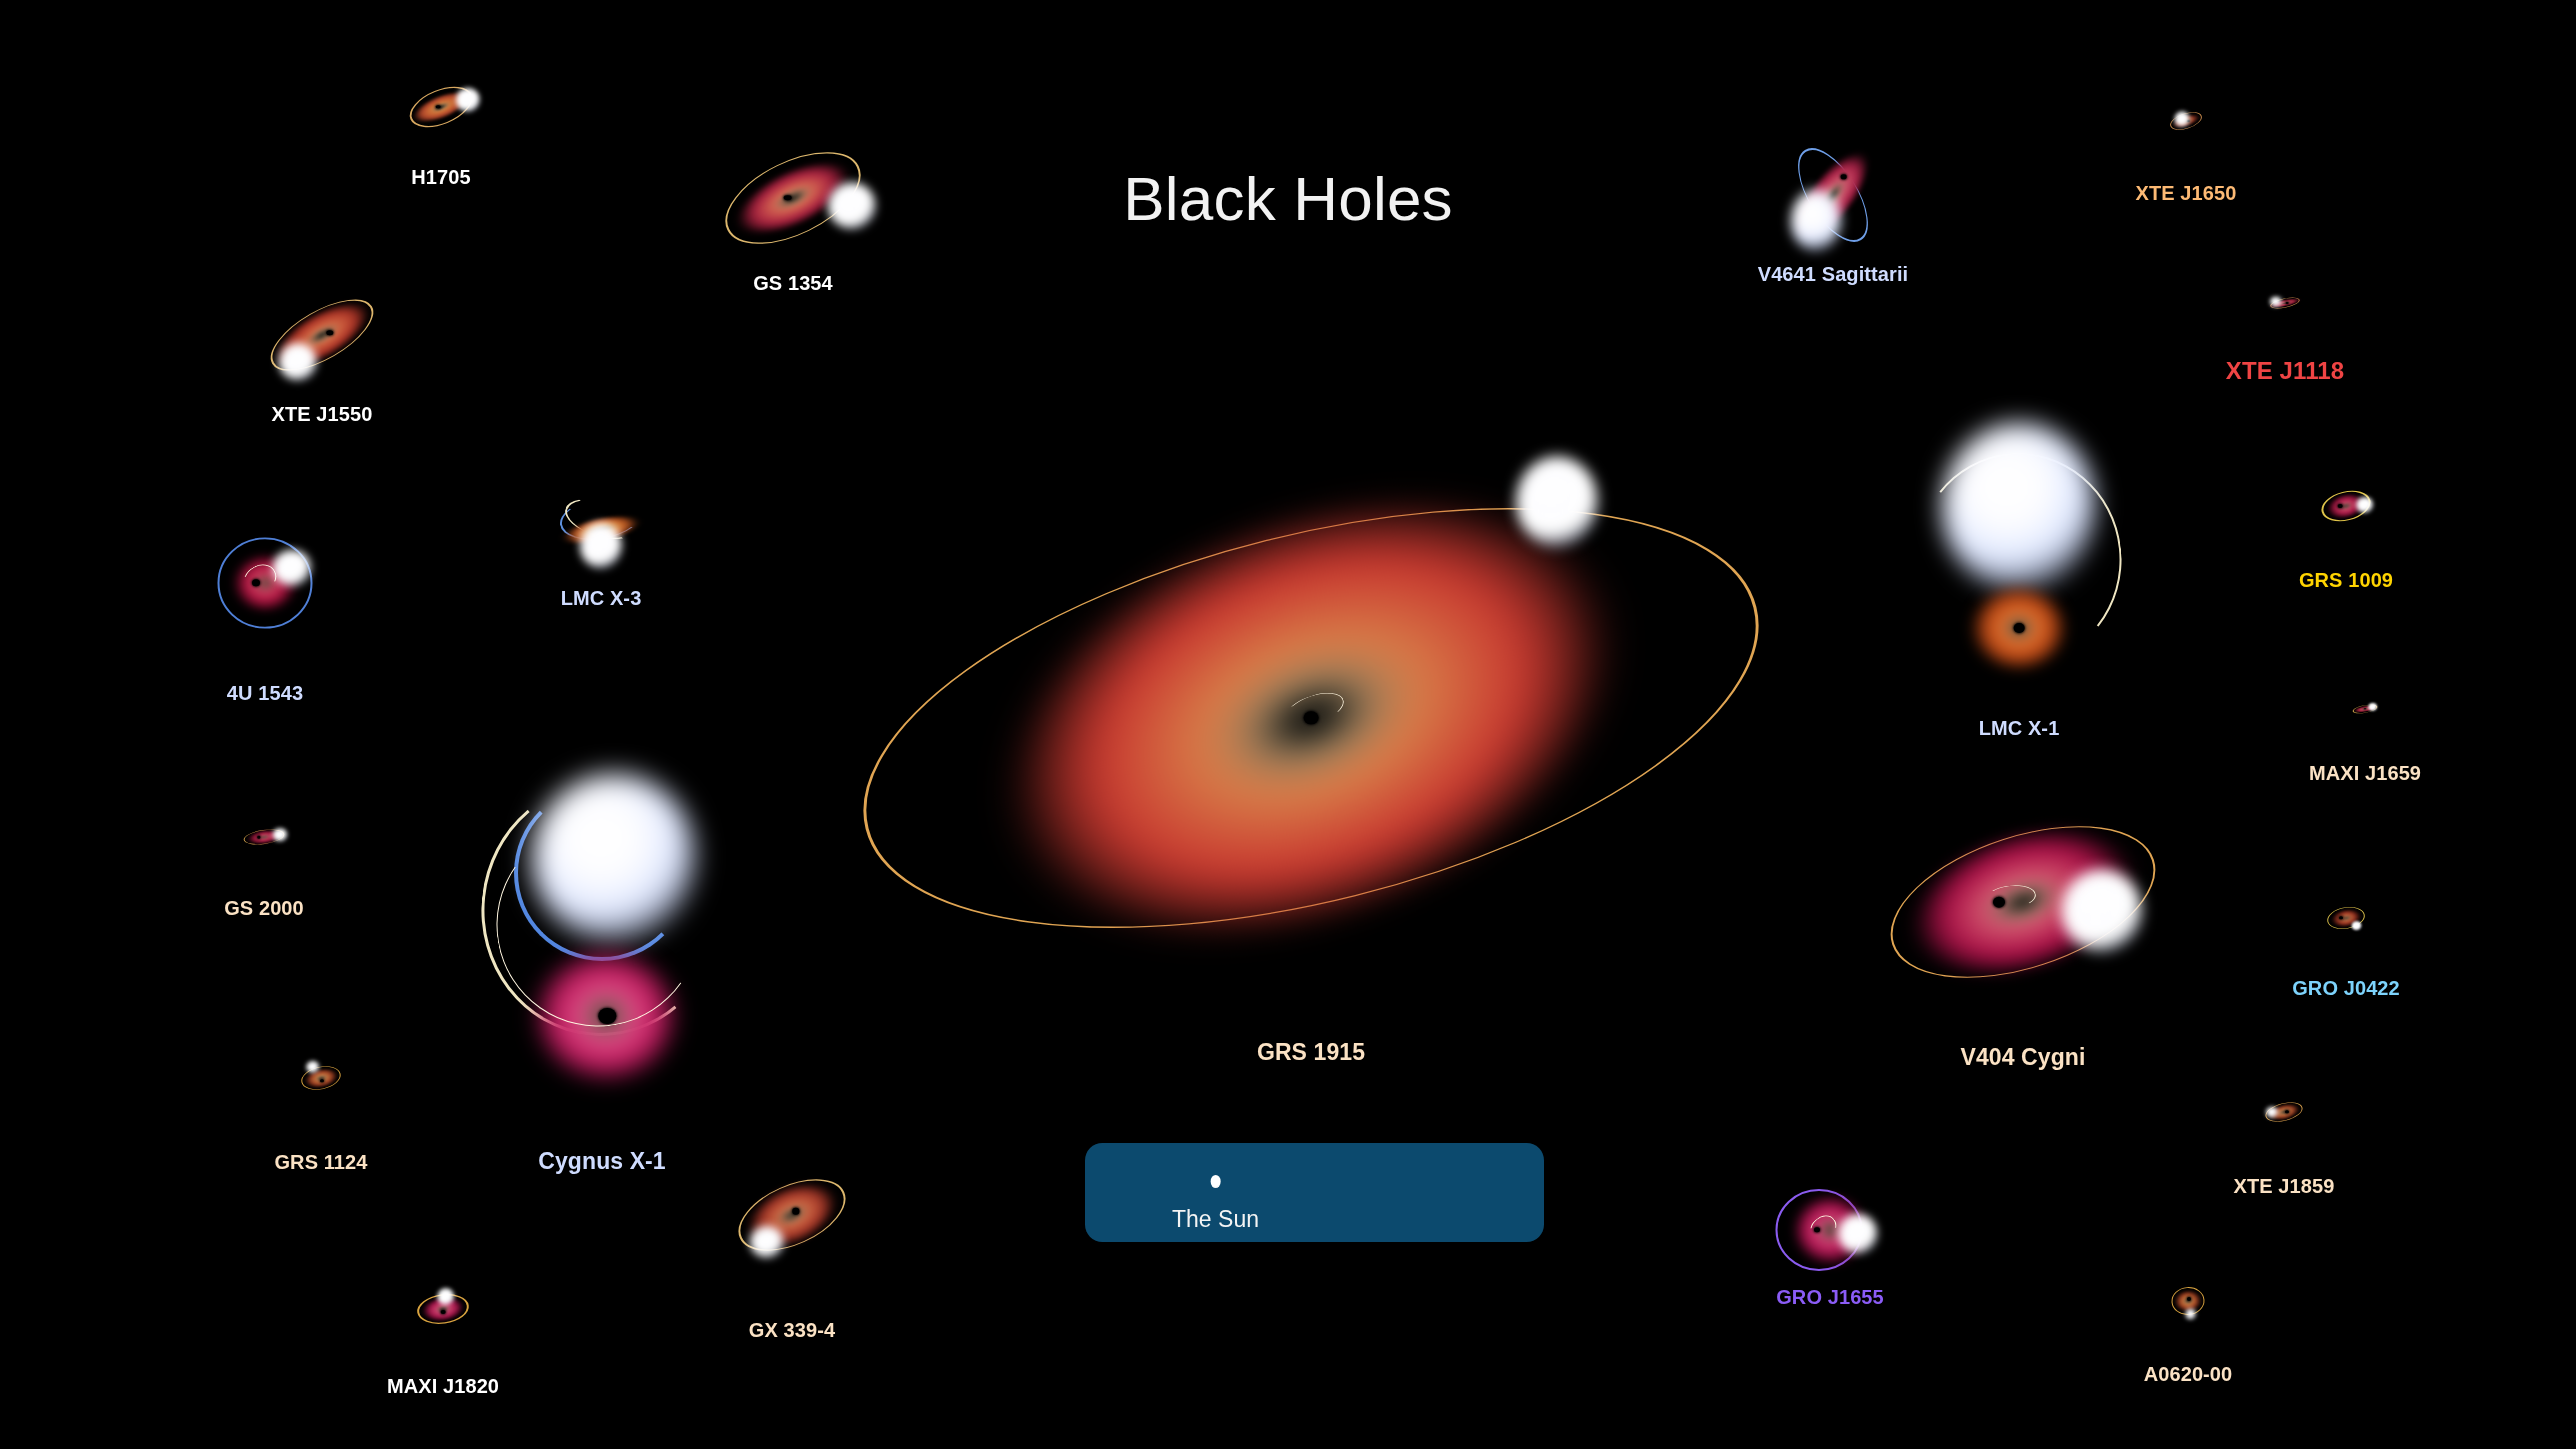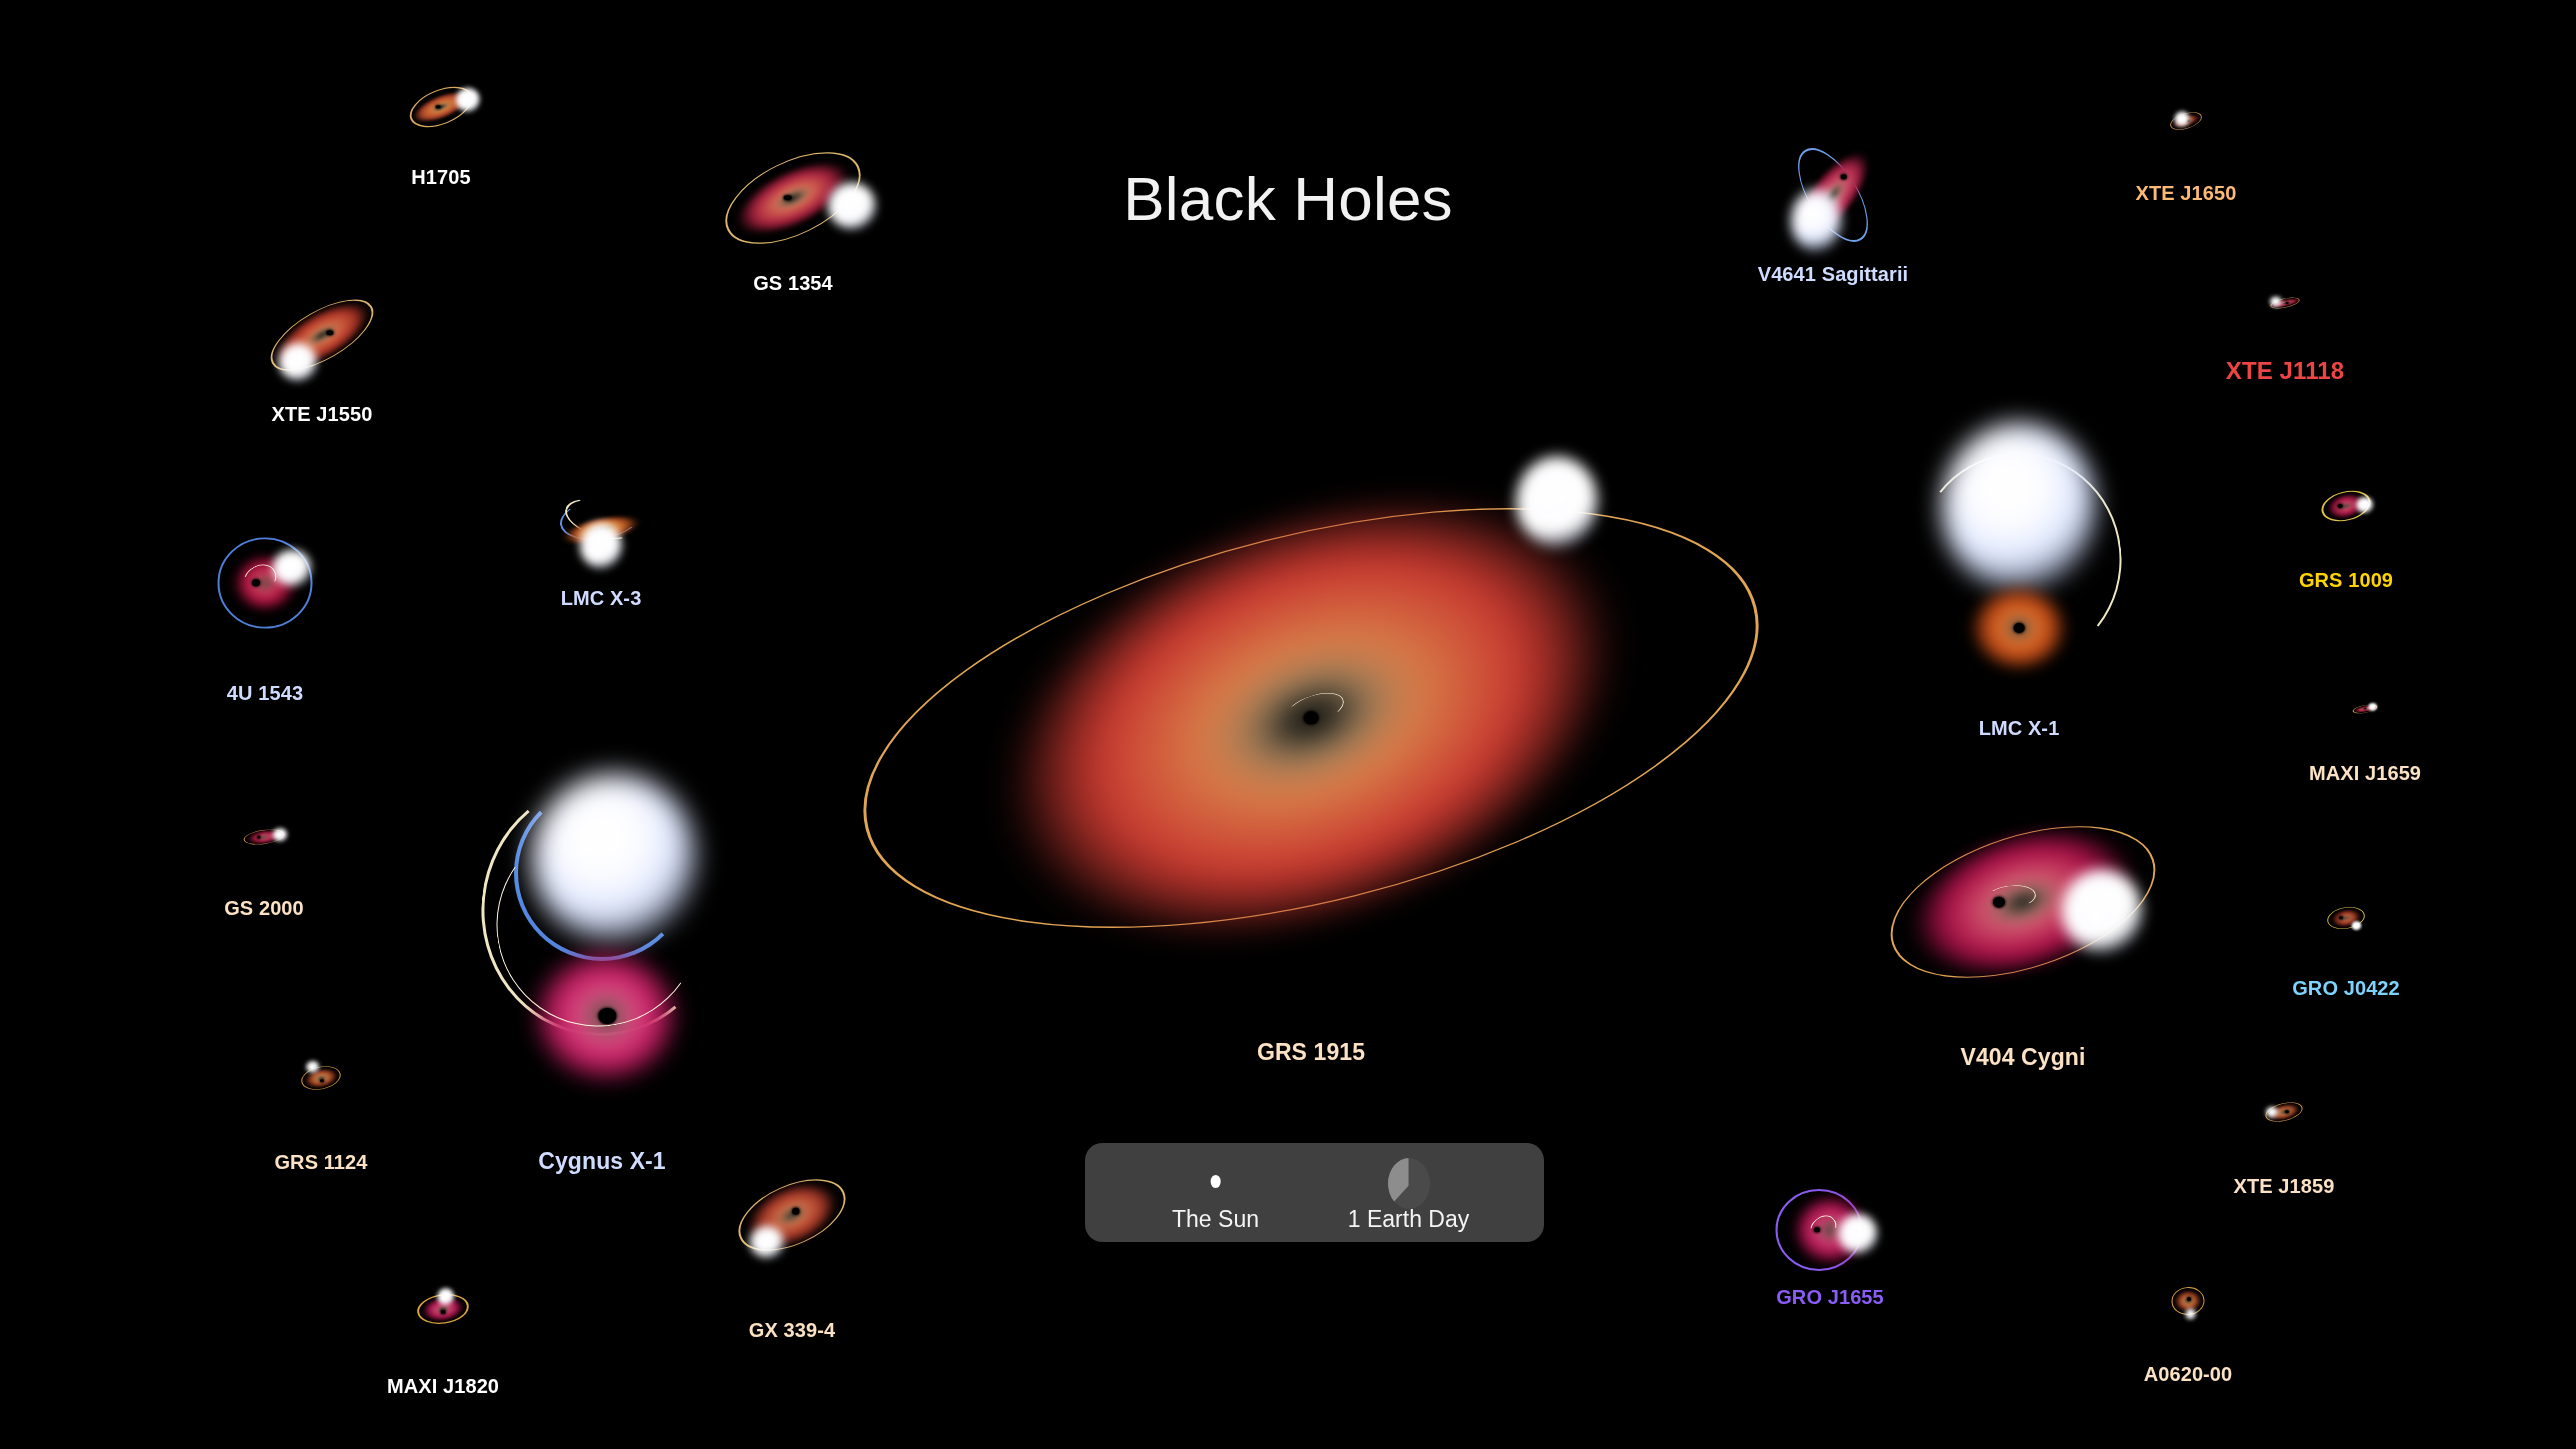--- a/index.html
+++ b/index.html
@@ -66,21 +66,21 @@
   .orbit.half{ border-color:transparent transparent var(--oc,#6f9fe8) var(--oc,#6f9fe8); }
   .stream{
     position:absolute;left:50%;top:50%;border-radius:50%;
     transform:translate(-50%,-50%) rotate(var(--srot,0deg)) scaleY(var(--sflat,0.45));
     border:1.3px solid transparent;border-top-color:#fff6e0;border-right-color:#fff6e0;
   }
 
   
   #legend{
     position:absolute;box-sizing:border-box;
-    background:#404040;border-radius:17.4px;
+    background:#0c4a6e;border-radius:17.4px;
   }
   #legend .cell{position:absolute;text-align:center;}
   #legend .cap{
     color:#f4f4f4;font-size:23px;white-space:nowrap;font-weight:400;
     position:absolute;left:50%;transform:translateX(-50%);
   }
   #sun-dot{
     position:absolute;left:50%;transform:translateX(-50%);
     width:10.7px;height:13.4px;border-radius:50%;
     background:radial-gradient(circle at 45% 40%,#fff 0%,#fff 60%,#e9e9e9 100%);
@@ -374,22 +374,16 @@
       <div class="star" style="width:17.4px;height:17.4px;left:2.7px;top:-12px;--sc:#fff;--sbl:2px;"></div>
     </div>
     <div class="label" style="top:66px;font-size:20px;color:#ffffff;">MAXI J1820</div>
   </div>
 
   <div id="legend" style="left:1085px;top:1143px;width:459px;height:99px;">
     <div class="cell" style="left:60px;top:0;width:141px;height:99px;">
       <div id="sun-dot" style="top:32px;"></div>
       <div class="cap" style="top:63px;">The Sun</div>
     </div>
-    <div class="cell" style="left:243px;top:0;width:161px;height:99px;">
-      <div id="day-disc" style="top:14.8px;">
-        <div class="wedge"></div>
-      </div>
-      <div class="cap" style="top:63px;">1 Earth Day</div>
-    </div>
   </div>
 
 </div>
 
 
 </body></html>

